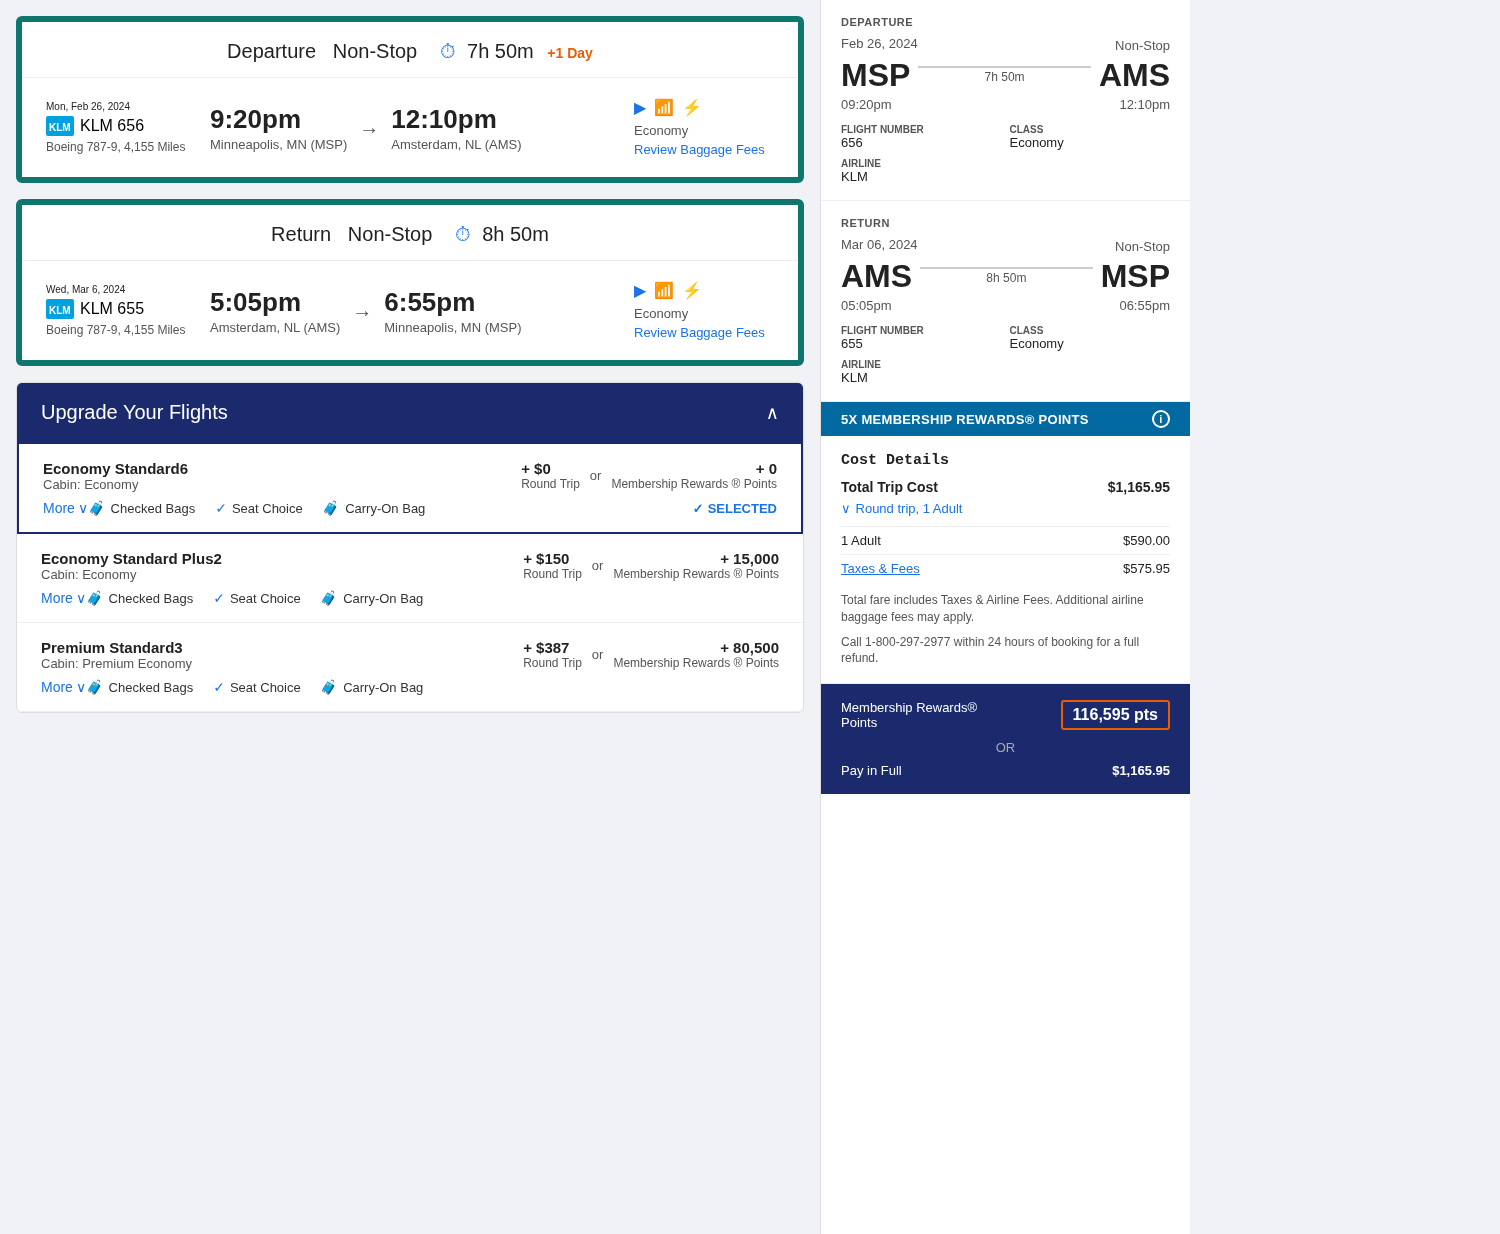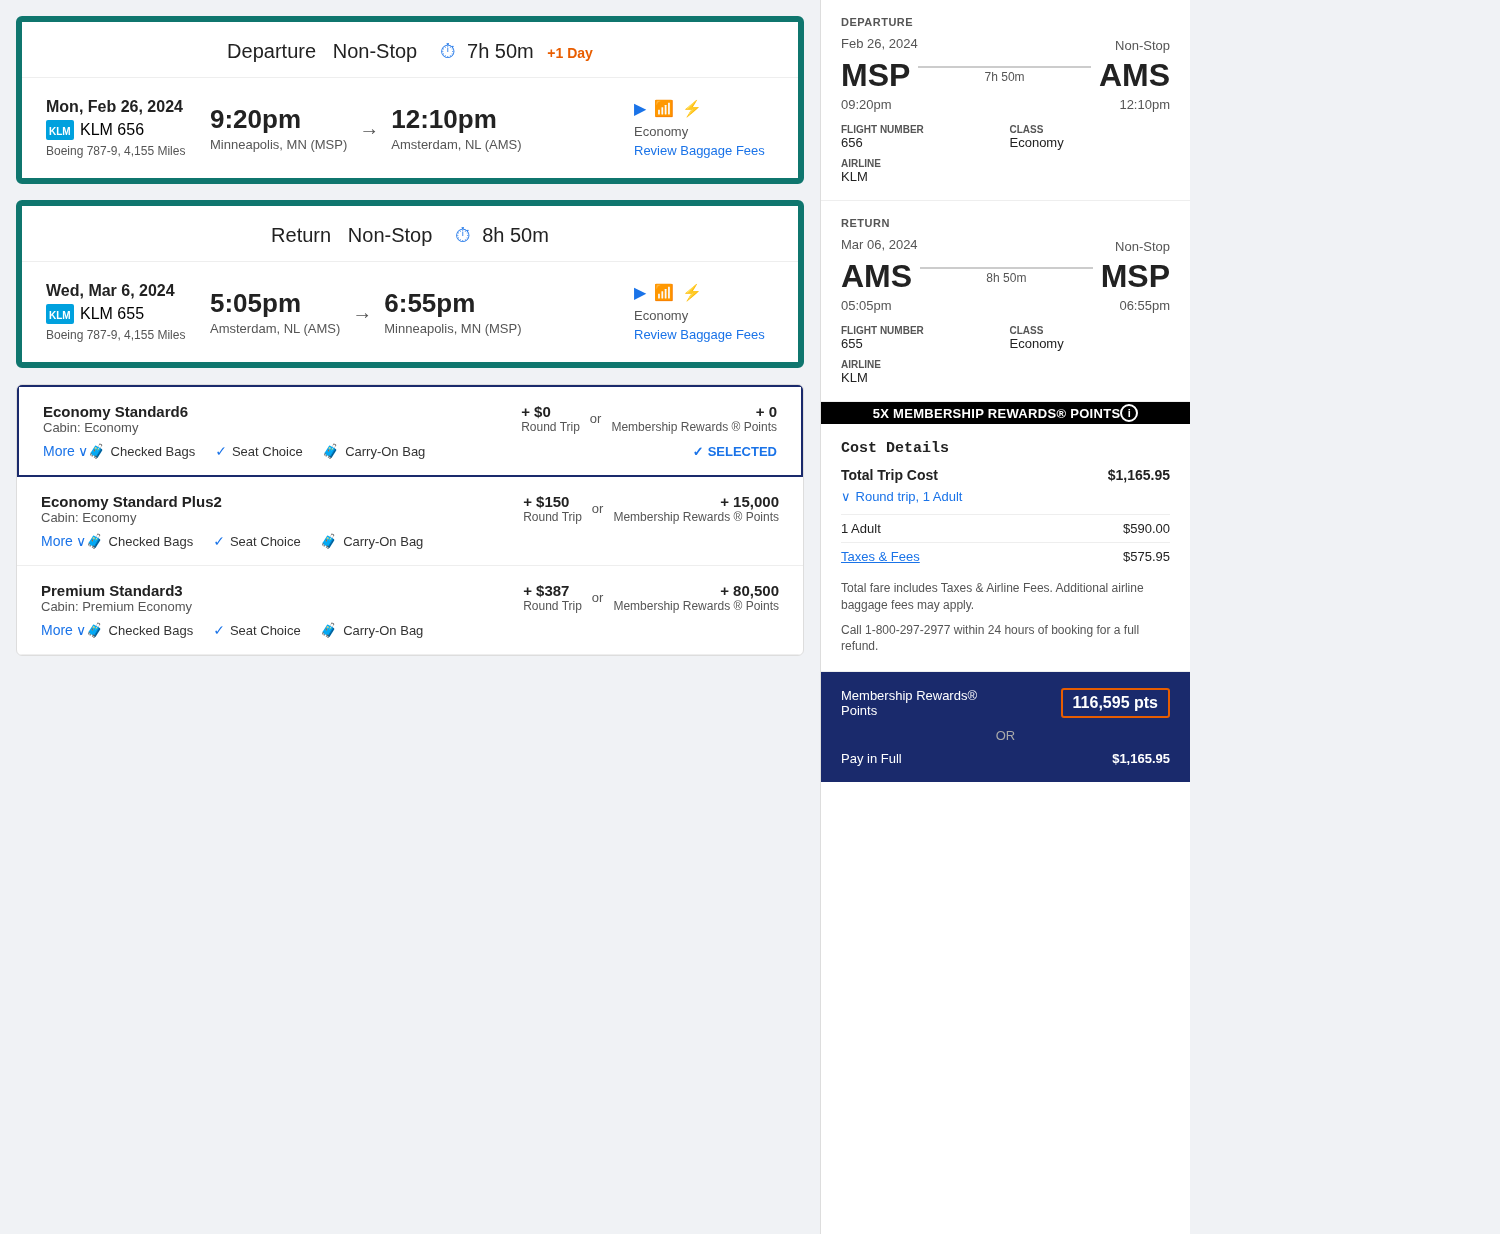--- a/index.html
+++ b/index.html
@@ -9,21 +9,21 @@
     .sidebar { width: 370px; background: #fff; border-left: 1px solid #ddd; padding: 0; flex-shrink: 0; }
 
     
     .flight-card { background: #fff; border: 6px solid #0f766e; border-radius: 6px; margin-bottom: 16px; padding: 0; }
     .flight-header { text-align: center; padding: 18px 20px 14px; border-bottom: 1px solid #eee; font-size: 20px; font-weight: normal; color: #222; }
     .flight-header .clock-icon { color: #1a73e8; margin: 0 6px; }
     .flight-header .duration { color: #222; font-size: 20px; }
     .flight-header .plus-day { color: #e85d00; font-size: 14px; margin-left: 8px; font-weight: bold; }
     .flight-details { padding: 20px 24px; display: flex; align-items: center; gap: 24px; }
     .airline-info { min-width: 140px; }
-    .airline-info .date { font-size: 16px; font-weight: bold; color: #222; margin-bottom: 4px; }
+    .airline-info .date { font-size: 10px; font-weight: normal; color: #222; margin-bottom: 4px; }
     .airline-info .klm-logo { display: flex; align-items: center; gap: 6px; margin-bottom: 4px; }
     .klm-crown { width: 28px; height: 20px; }
     .airline-info .aircraft { font-size: 12px; color: #555; margin-top: 4px; }
     .time-section { display: flex; align-items: center; gap: 12px; flex: 1; }
     .time-block .time { font-size: 26px; font-weight: bold; color: #222; }
     .time-block .city { font-size: 13px; color: #555; margin-top: 2px; }
     .arrow { font-size: 20px; color: #555; }
     .amenities { display: flex; flex-direction: column; gap: 4px; min-width: 140px; }
     .amenity-icons { display: flex; gap: 8px; margin-bottom: 2px; }
     .amenity-icon { color: #1a73e8; font-size: 16px; }
@@ -59,21 +59,21 @@
     .route-block { display: flex; align-items: center; gap: 8px; margin-bottom: 6px; }
     .route-code { font-size: 32px; font-weight: bold; color: #222; line-height: 1; }
     .route-line-block { flex: 1; display: flex; flex-direction: column; align-items: center; }
     .route-line { height: 2px; background: #ccc; width: 100%; }
     .route-duration { font-size: 12px; color: #555; margin-top: 2px; }
     .route-details { display: grid; grid-template-columns: 1fr 1fr; gap: 8px; margin-top: 8px; font-size: 12px; }
     .route-detail-label { font-size: 10px; font-weight: bold; color: #555; text-transform: uppercase; }
     .route-detail-value { font-size: 13px; color: #222; }
     .sidebar-time { font-size: 13px; color: #555; margin-bottom: 4px; }
 
-    .rewards-banner { background: #000000; color: #fff; padding: 2px 20px; display: flex; align-items: center; justify-content: center; font-size: 13px; font-weight: bold; letter-spacing: 0.3px; }
+    .rewards-banner { background: #0369a1; color: #fff; padding: 8px 20px; display: flex; align-items: center; justify-content: space-between; font-size: 13px; font-weight: bold; letter-spacing: 0.3px; }
     .rewards-info-icon { width: 18px; height: 18px; border: 2px solid #fff; border-radius: 50%; display: flex; align-items: center; justify-content: center; font-size: 11px; font-weight: bold; }
 
     .cost-section { padding: 16px 20px; border-bottom: 1px solid #eee; }
     .cost-title { font-size: 15px; font-weight: bold; color: #222; margin-bottom: 10px; font-family: Liberation Mono, monospace; }
     .cost-row { display: flex; justify-content: space-between; align-items: center; margin-bottom: 6px; }
     .cost-label { font-size: 14px; color: #222; font-weight: bold; }
     .cost-value { font-size: 14px; color: #222; font-weight: bold; }
     .cost-expand { display: flex; align-items: center; gap: 5px; font-size: 13px; color: #1a73e8; cursor: pointer; margin-bottom: 10px; }
     .cost-sub-row { display: flex; justify-content: space-between; padding: 6px 0; border-top: 1px solid #eee; }
     .cost-sub-label { font-size: 13px; color: #222; }
@@ -180,20 +180,24 @@
           <span class="amenity-icon">📶</span>
           <span class="amenity-icon">⚡</span>
         </div>
         <div class="cabin-class">Economy</div>
         <a class="baggage-link">Review Baggage Fees</a>
       </div>
     </div>
   </div>
 
   <div class="upgrade-section">
+    <div class="upgrade-header">
+      <span>Upgrade Your Flights</span>
+      <span class="upgrade-toggle">∧</span>
+    </div>
 
     <div class="fare-option selected">
       <div class="fare-top">
         <div>
           <div class="fare-name">Economy Standard6</div>
           <div class="fare-cabin">Cabin: Economy</div>
         </div>
         <div class="fare-price-section">
           <div>
             <div class="fare-price">+ $0</div>

